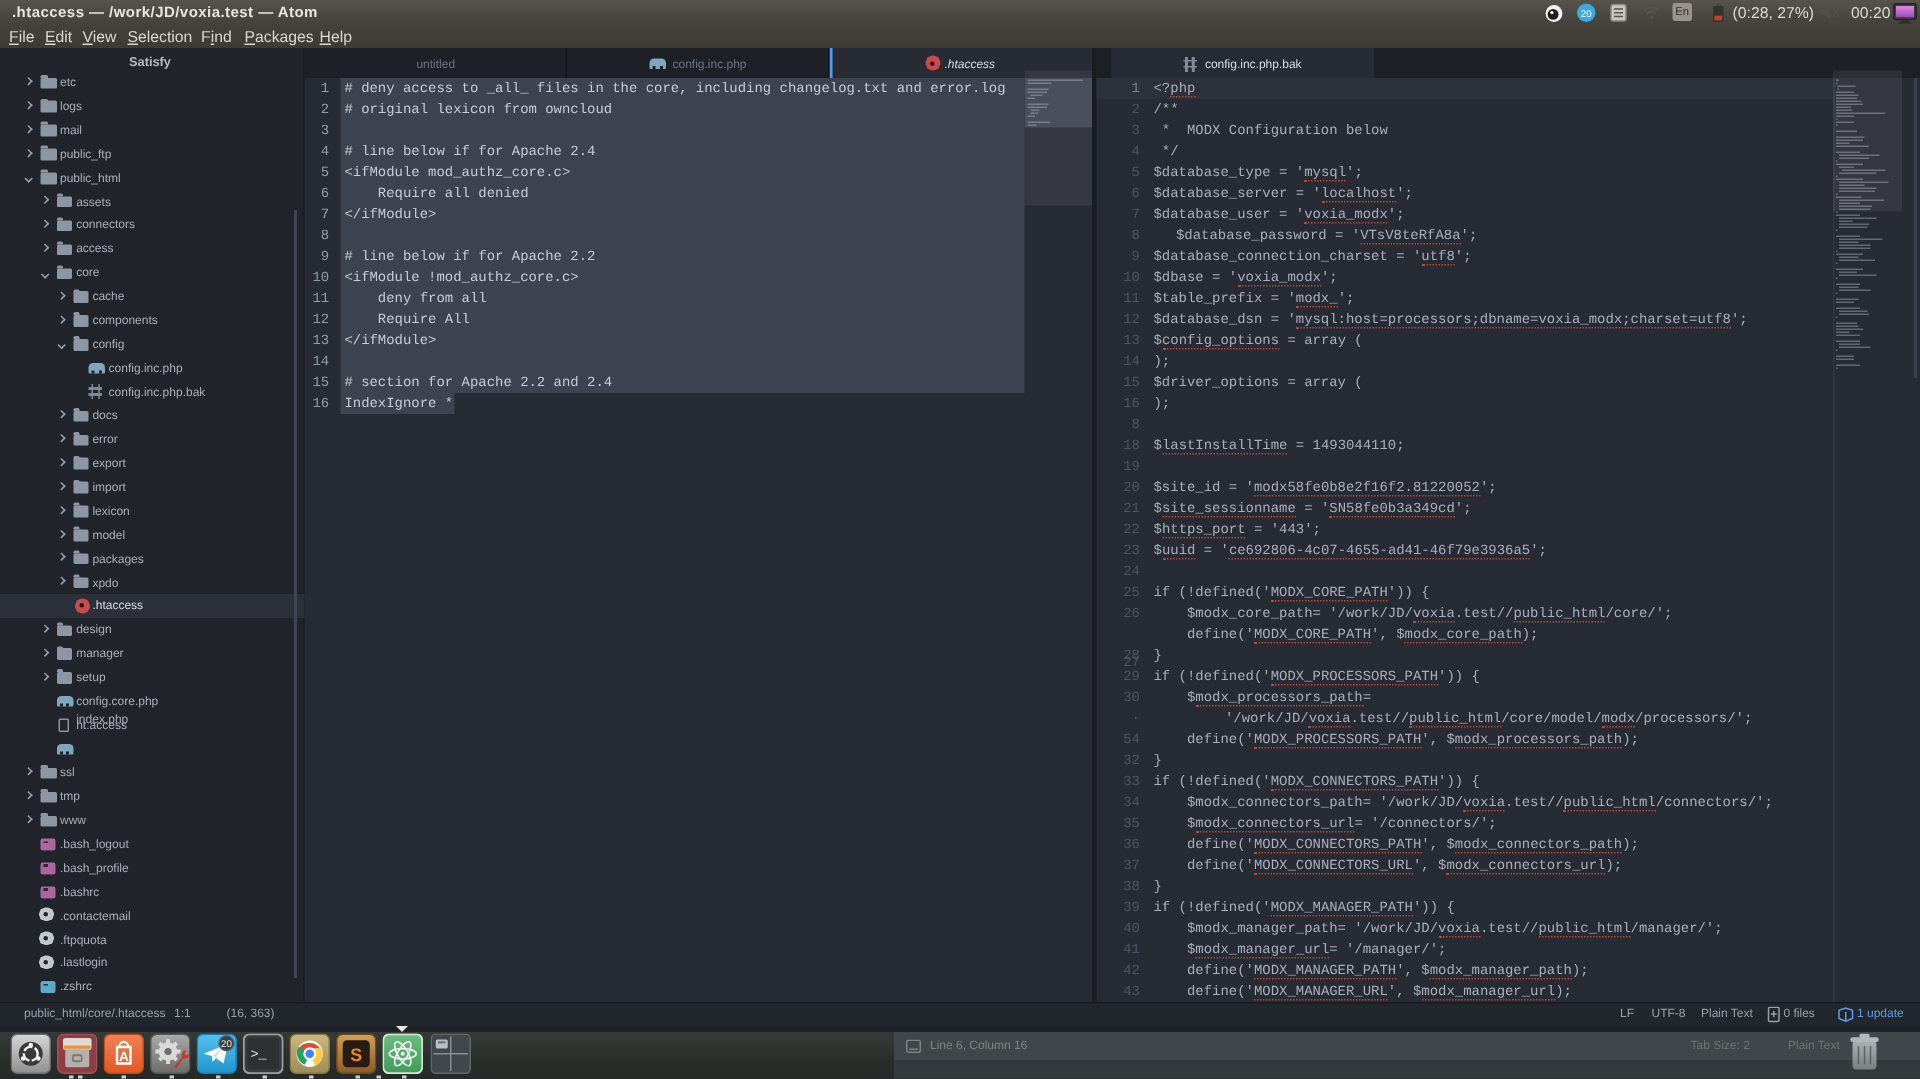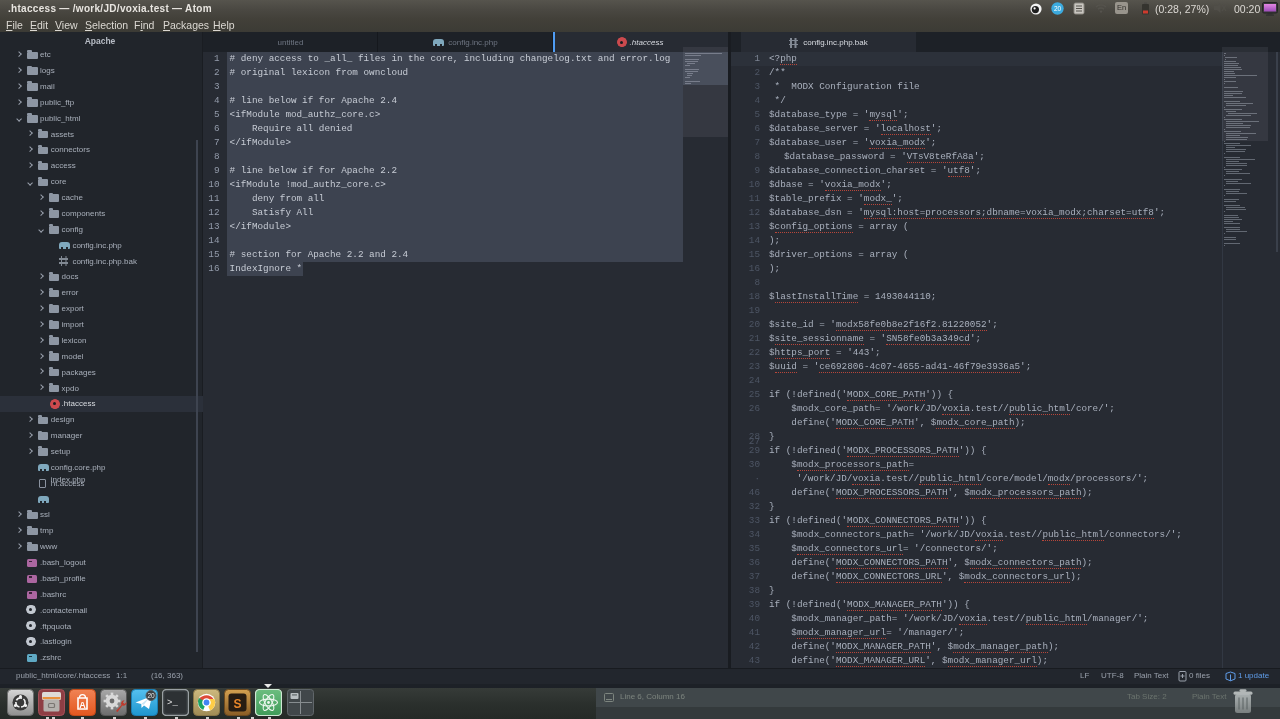--- a/index.html
+++ b/index.html
@@ -221,21 +221,21 @@
 <span class="iterm" style="left:27.0px;top:590.6px"></span>
 <span class="tlab" style="left:40.0px;top:589.8px">.bashrc</span>
 <span class="icog" style="left:27.0px;top:605.9px"></span>
 <span class="tlab" style="left:40.0px;top:605.6px">.contactemail</span>
 <span class="icog" style="left:27.0px;top:621.8px"></span>
 <span class="tlab" style="left:40.0px;top:621.5px">.ftpquota</span>
 <span class="icog" style="left:27.0px;top:637.7px"></span>
 <span class="tlab" style="left:40.0px;top:637.4px">.lastlogin</span>
 <span class="iterm z" style="left:27.0px;top:654.1px"></span>
 <span class="tlab" style="left:40.0px;top:653.3px">.zshrc</span>
-<div id="ptitle">Apache</div>
+<div id="ptitle">Satisfy</div>
 <div id="tscroll"></div>
 <div class="tabbar" style="left:203px;width:525px">
   <div class="tab" style="left:0;width:175px">untitled</div>
   <div class="tab" style="left:175px;width:175px"><span class="iphp" style="position:relative;display:inline-block;margin-right:4px"></span>config.inc.php</div>
   <div class="tab active" style="left:350px;width:175px">
       <span class="igearR" style="position:relative;display:inline-block;margin-right:4px;width:8px;height:8px"></span>
       <i>.htaccess</i>
       <div class="bluebar"></div>
     </div>
   <div class="tabsep" style="left:174px"></div>
@@ -271,21 +271,21 @@
 <div class="ln l1" style="top:136px">7</div>
 <div class="code c1" style="left:229.6px;top:136px">&lt;/ifModule&gt;</div>
 <div class="ln l1" style="top:150px">8</div>
 <div class="ln l1" style="top:164px">9</div>
 <div class="code c1" style="left:229.6px;top:164px"># line below if for Apache 2.2</div>
 <div class="ln l1" style="top:178px">10</div>
 <div class="code c1" style="left:229.6px;top:178px">&lt;ifModule !mod_authz_core.c&gt;</div>
 <div class="ln l1" style="top:192px">11</div>
 <div class="code c1" style="left:229.6px;top:192px">    deny from all</div>
 <div class="ln l1" style="top:206px">12</div>
-<div class="code c1" style="left:229.6px;top:206px">    Satisfy All</div>
+<div class="code c1" style="left:229.6px;top:206px">    Require All</div>
 <div class="ln l1" style="top:220px">13</div>
 <div class="code c1" style="left:229.6px;top:220px">&lt;/ifModule&gt;</div>
 <div class="ln l1" style="top:234px">14</div>
 <div class="ln l1" style="top:248px">15</div>
 <div class="code c1" style="left:229.6px;top:248px"># section for Apache 2.2 and 2.4</div>
 <div class="ln l1" style="top:262px">16</div>
 <div class="code c1" style="left:229.6px;top:262px">IndexIgnore *</div>
 <div class="mmbg" style="left:683px;top:52px;width:45px;height:33px;background:#3d4350"></div>
 <div class="mb" style="left:685.0px;top:53px;width:37.1px"></div>
 <div class="mb" style="left:685.0px;top:55px;width:15.5px"></div>
@@ -304,21 +304,21 @@
 <div id="divider"></div>
 <div class="tabbar" style="left:731px;width:549px">
   <div class="tab active" style="left:10px;width:175px"><span class="ibak" style="position:relative;display:inline-block;margin-right:5px;top:0.5px"></span>config.inc.php.bak</div>
 </div>
 <div class="curline"></div>
 <div class="ln l2 bright" style="top:52px">1</div>
 <div class="code c2" style="left:769px;top:52px">&lt;?<i class="u">php</i></div>
 <div class="ln l2" style="top:66px">2</div>
 <div class="code c2" style="left:769px;top:66px">/**</div>
 <div class="ln l2" style="top:80px">3</div>
-<div class="code c2" style="left:769px;top:80px"> *  MODX Configuration file</div>
+<div class="code c2" style="left:769px;top:80px"> *  MODX Configuration below</div>
 <div class="ln l2" style="top:94px">4</div>
 <div class="code c2" style="left:769px;top:94px"> */</div>
 <div class="ln l2" style="top:108px">5</div>
 <div class="code c2" style="left:769px;top:108px">$database_type = '<i class="u">mysql</i>';</div>
 <div class="ln l2" style="top:122px">6</div>
 <div class="code c2" style="left:769px;top:122px">$database_server = '<i class="u">localhost</i>';</div>
 <div class="ln l2" style="top:136px">7</div>
 <div class="code c2" style="left:769px;top:136px">$database_user = '<i class="u">voxia_modx</i>';</div>
 <div class="ln l2" style="top:150px">8</div>
 <div class="code c2" style="left:784px;top:150px">$database_password = '<i class="u">VTsV8teRfA8a</i>';</div>
@@ -357,22 +357,22 @@
 <div class="code c2" style="left:769px;top:402px">    $modx_core_path= '/work/JD/<i class="u">voxia</i>.test//<i class="u">public_html</i>/core/';</div>
 <div class="ln l2" style="top:435px">27</div>
 <div class="code c2" style="left:769px;top:416px">    define('<i class="u">MODX_CORE_PATH</i>', $<i class="u">modx_core_path</i>);</div>
 <div class="ln l2" style="top:430px">28</div>
 <div class="code c2" style="left:769px;top:430px">}</div>
 <div class="ln l2" style="top:444px">29</div>
 <div class="code c2" style="left:769px;top:444px">if (!defined('<i class="u">MODX_PROCESSORS_PATH</i>')) {</div>
 <div class="ln l2" style="top:458px">30</div>
 <div class="code c2" style="left:769px;top:458px">    $<i class="u">modx_processors_path</i>=</div>
 <div class="ln l2" style="top:472px">·</div>
-<div class="code c2" style="left:752px;top:472px">        '/work/JD/<i class="u">voxia</i>.test//<i class="u">public_html</i>/core/model/<i class="u">modx</i>/processors/';</div>
-<div class="ln l2" style="top:486px">46</div>
+<div class="code c2" style="left:772px;top:472px">        '/work/JD/<i class="u">voxia</i>.test//<i class="u">public_html</i>/core/model/<i class="u">modx</i>/processors/';</div>
+<div class="ln l2" style="top:486px">54</div>
 <div class="code c2" style="left:769px;top:486px">    define('<i class="u">MODX_PROCESSORS_PATH</i>', $<i class="u">modx_processors_path</i>);</div>
 <div class="ln l2" style="top:500px">32</div>
 <div class="code c2" style="left:769px;top:500px">}</div>
 <div class="ln l2" style="top:514px">33</div>
 <div class="code c2" style="left:769px;top:514px">if (!defined('<i class="u">MODX_CONNECTORS_PATH</i>')) {</div>
 <div class="ln l2" style="top:528px">34</div>
 <div class="code c2" style="left:769px;top:528px">    $modx_connectors_path= '/work/JD/<i class="u">voxia</i>.test//<i class="u">public_html</i>/connectors/';</div>
 <div class="ln l2" style="top:542px">35</div>
 <div class="code c2" style="left:769px;top:542px">    $<i class="u">modx_connectors_url</i>= '/connectors/';</div>
 <div class="ln l2" style="top:556px">36</div>

